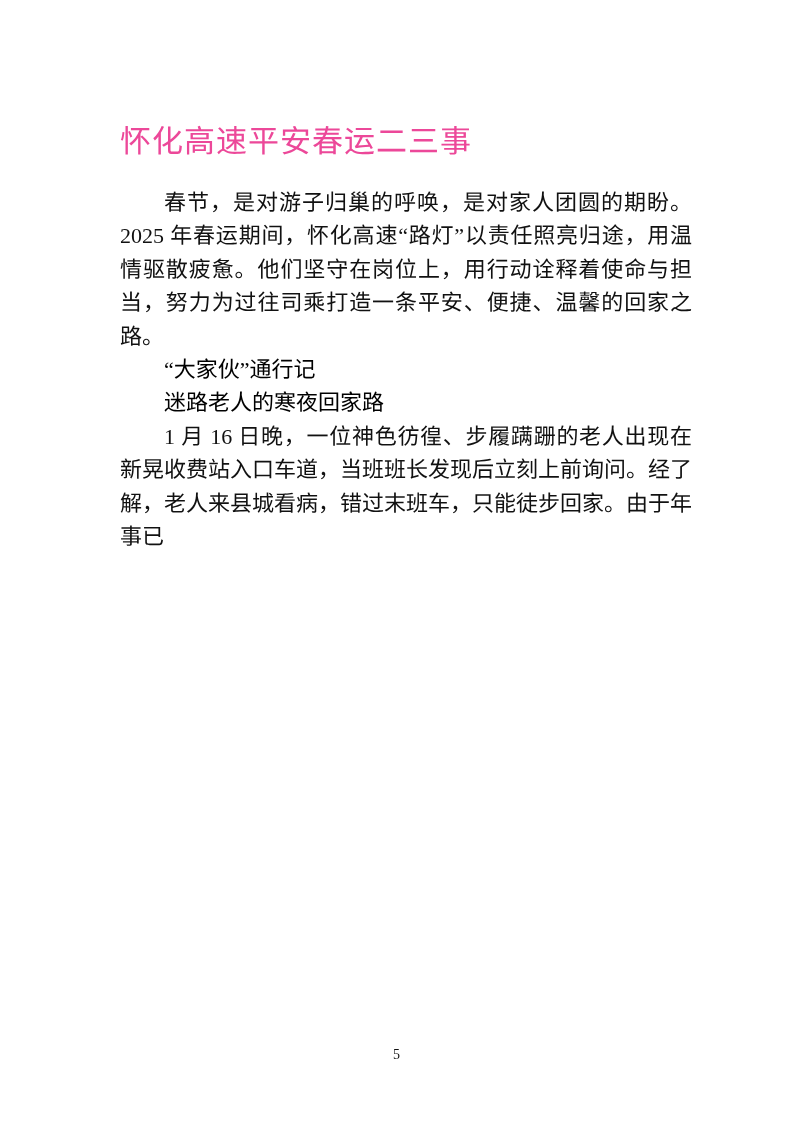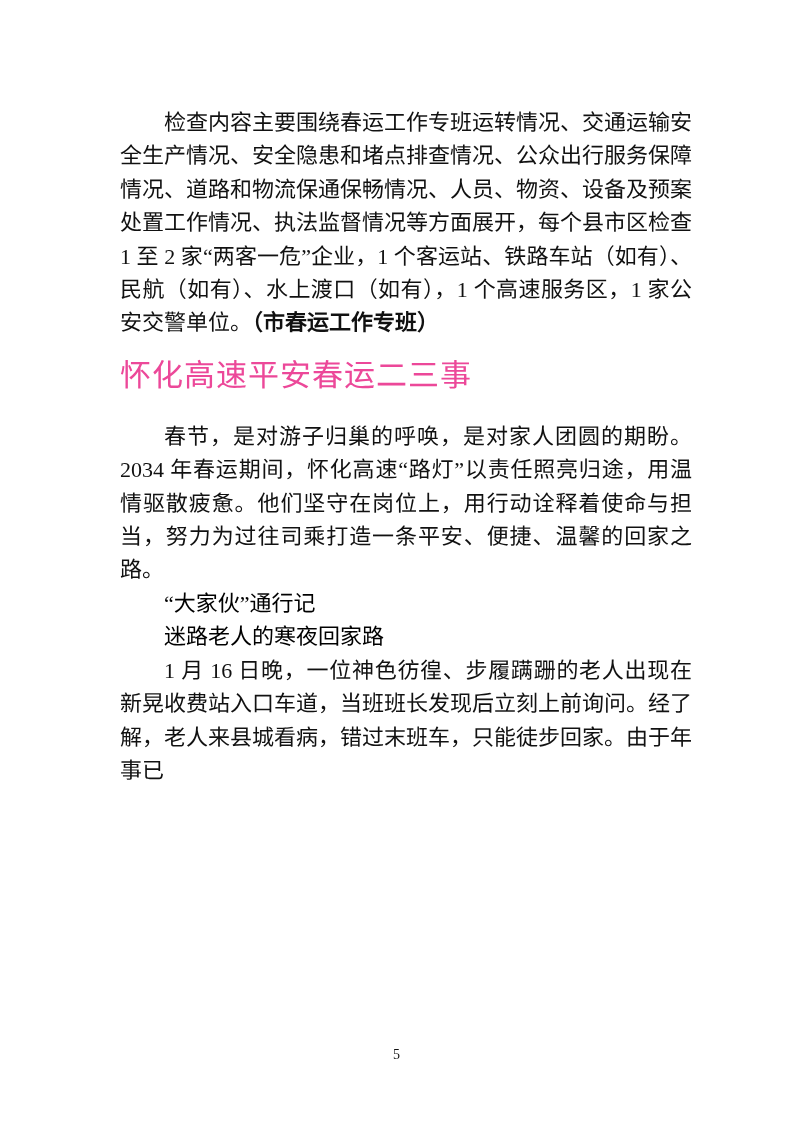--- a/index.html
+++ b/index.html
@@ -59,25 +59,24 @@
     color: #111111;
     font-family: "Liberation Serif", "DejaVu Serif", serif;
   }
 </style>
 </head>
 <body>
 
 <div class="page">
   <div class="content">
 
-    <p class="body-para"><span>检查内容主要围绕春运工作专班运转情况、交通运输安全生产情况、安全隐患和堵点排查情况、公众出行服务保障情况、道路和物流保通保畅情况、人员、物资、设备及预案处置工作情况、执法监督情况等方面展开，每个县市区检查 1 至 2 家“两客一危”企业，1 个客运站、铁路车站（如有）、民航（如有）、水上渡口（如有），1 个高速服务区，1 家公安交警单位。</span><span class="attribution">（市春运工作专班）</span></p>
 
     <h1 class="article-title">怀化高速平安春运二三事</h1>
 
-    <p class="body-para">春节，是对游子归巢的呼唤，是对家人团圆的期盼。2034 年春运期间，怀化高速“路灯”以责任照亮归途，用温情驱散疲惫。他们坚守在岗位上，用行动诠释着使命与担当，努力为过往司乘打造一条平安、便捷、温馨的回家之路。</p>
+    <p class="body-para">春节，是对游子归巢的呼唤，是对家人团圆的期盼。2025 年春运期间，怀化高速“路灯”以责任照亮归途，用温情驱散疲惫。他们坚守在岗位上，用行动诠释着使命与担当，努力为过往司乘打造一条平安、便捷、温馨的回家之路。</p>
 
     <h2 class="section-heading">“大家伙”通行记</h2>
 
 
     <h2 class="section-heading">迷路老人的寒夜回家路</h2>
 
     <p class="body-para">1 月 16 日晚，一位神色彷徨、步履蹒跚的老人出现在新晃收费站入口车道，当班班长发现后立刻上前询问。经了解，老人来县城看病，错过末班车，只能徒步回家。由于年事已</p>
 
   </div>
 

